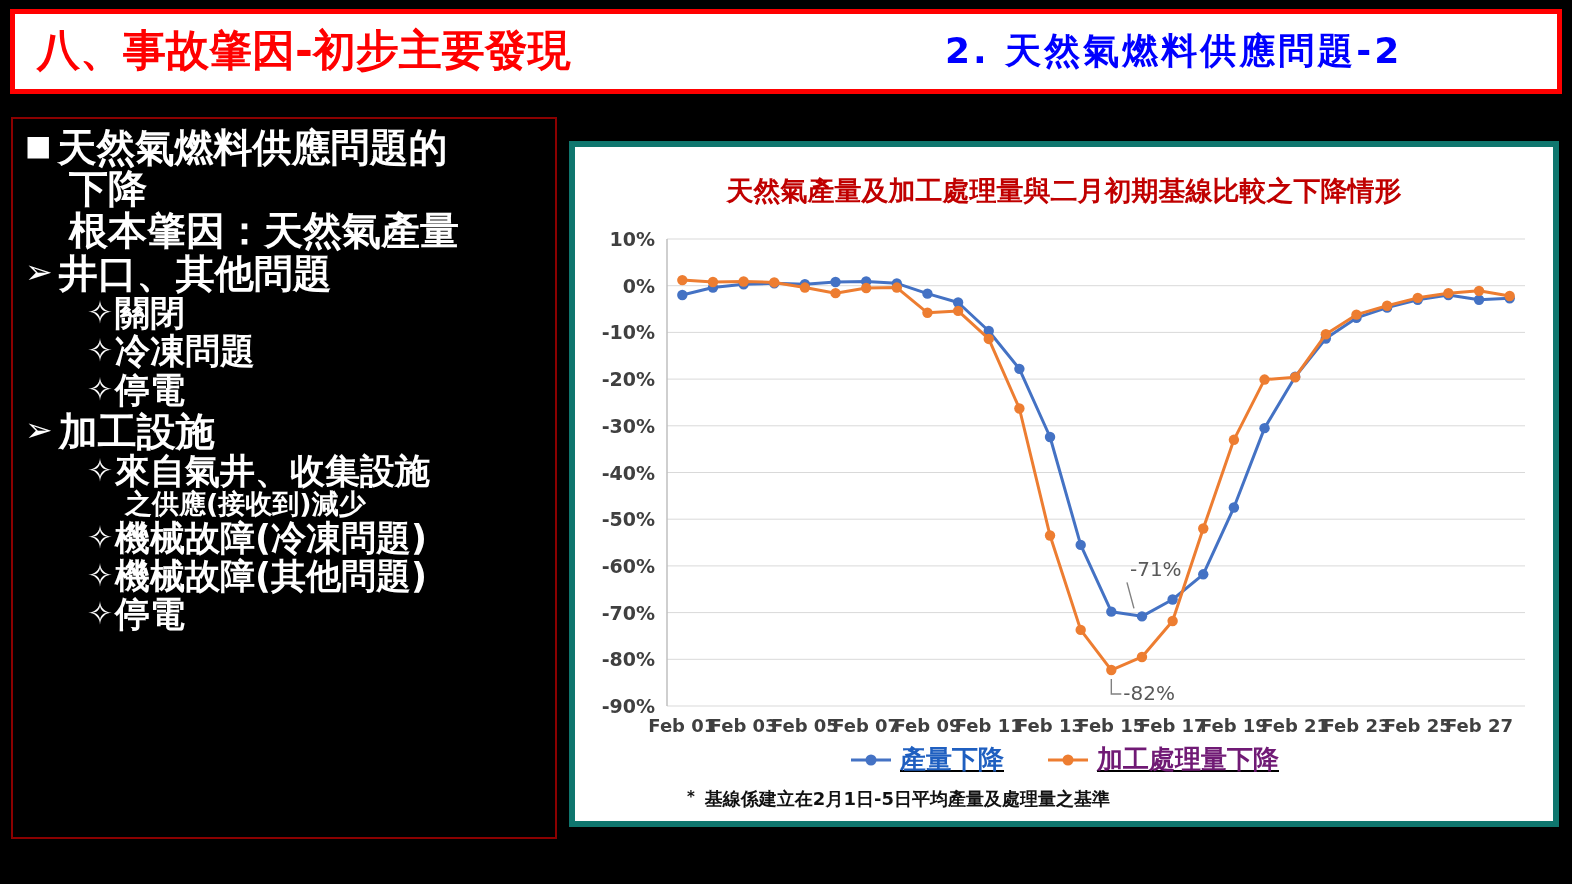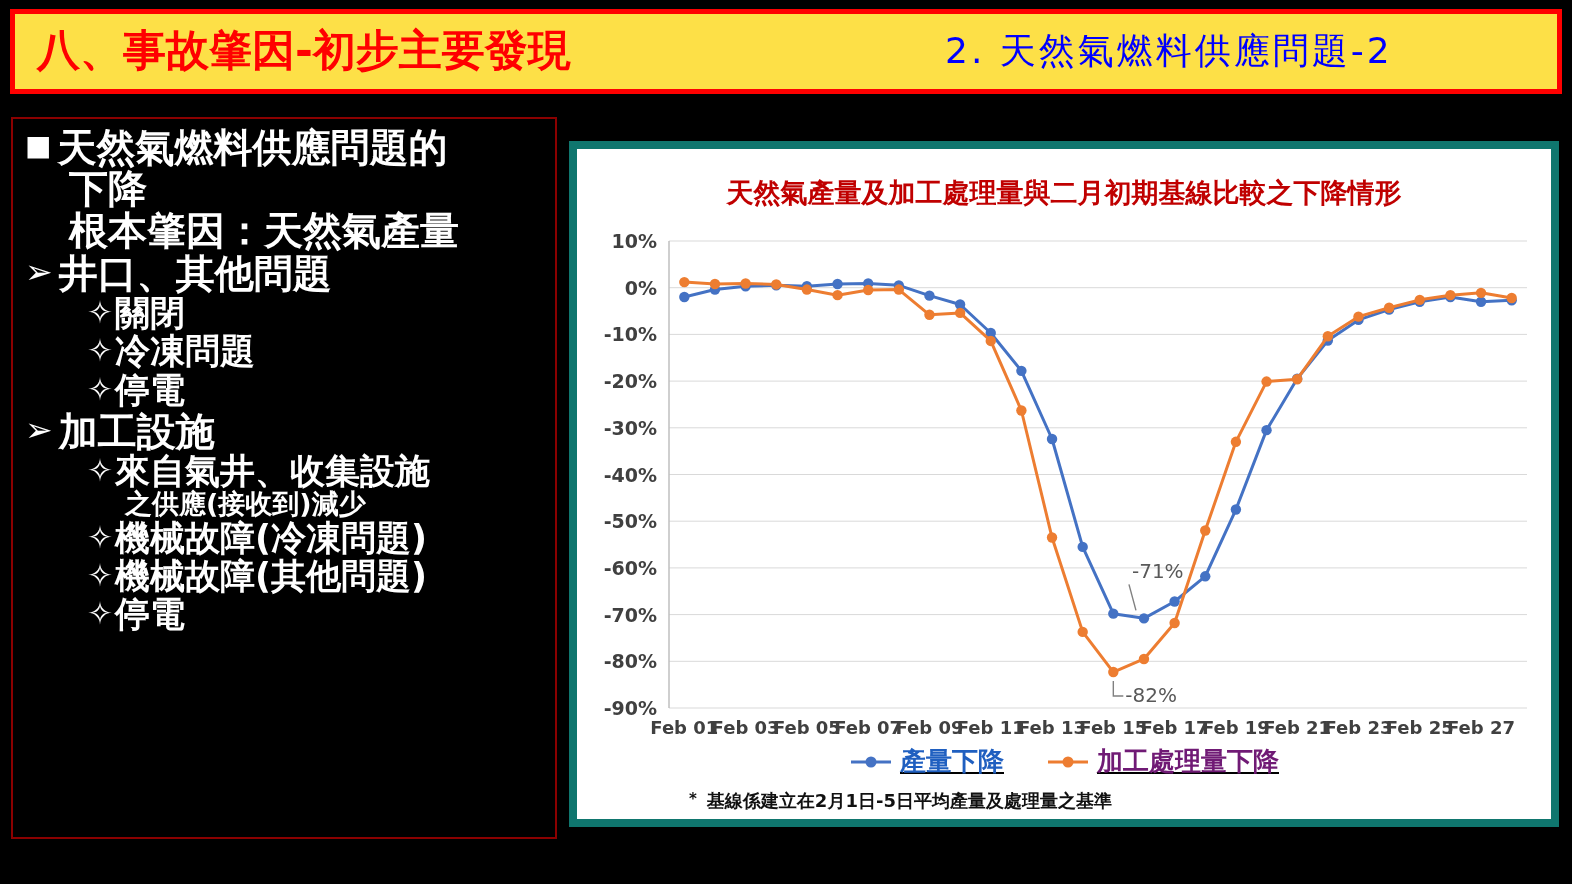--- a/index.html
+++ b/index.html
@@ -15,21 +15,21 @@
     position: relative;
   }
 
   
   #header-banner {
     position: absolute;
     left: 10px;
     top: 9px;
     width: 1552px;
     height: 85px;
-    background: #fde047;
+    background: #ffffff;
     border: 5px solid #FF0000;
     box-sizing: border-box;
     display: flex;
     align-items: center;
   }
   #header-title-left {
     position: absolute;
     left: 22px;
     top: 50%;
     transform: translateY(-52%);
@@ -40,21 +40,21 @@
     white-space: nowrap;
     font-family: "DejaVu Sans", "Liberation Sans", sans-serif;
   }
   #header-title-right {
     position: absolute;
     left: 930px;
     top: 50%;
     transform: translateY(-52%);
     color: #0000FF;
     font-size: 36px;
-    font-weight: normal;
+    font-weight: bold;
     letter-spacing: 3px;
     white-space: nowrap;
     font-family: "DejaVu Sans", "Liberation Sans", sans-serif;
   }
 
   
   #bullet-panel {
     position: absolute;
     left: 11px;
     top: 117px;
@@ -93,21 +93,21 @@
   .lvl2-cont { font-size: 27px; margin-left: 104px; font-weight: bold; line-height: 1.06; white-space: nowrap;}
 
   
   #chart-panel {
     position: absolute;
     left: 569px;
     top: 141px;
     width: 990px;
     height: 686px;
     background: #FFFFFF;
-    border: 8px solid #0f766e;
+    border: 6px solid #0f766e;
     box-sizing: border-box;
   }
   #chart-title {
     position: absolute;
     left: 0; right: 0;
     top: 26px;
     text-align: center;
     color: #C00000;
     font-size: 27px;
     font-weight: bold;

